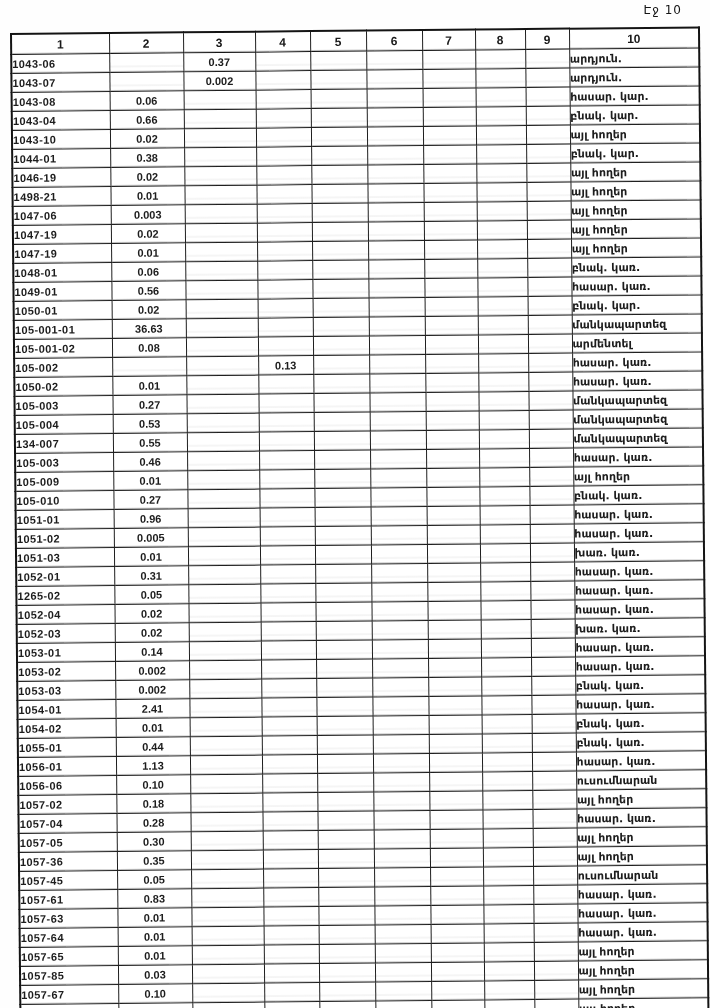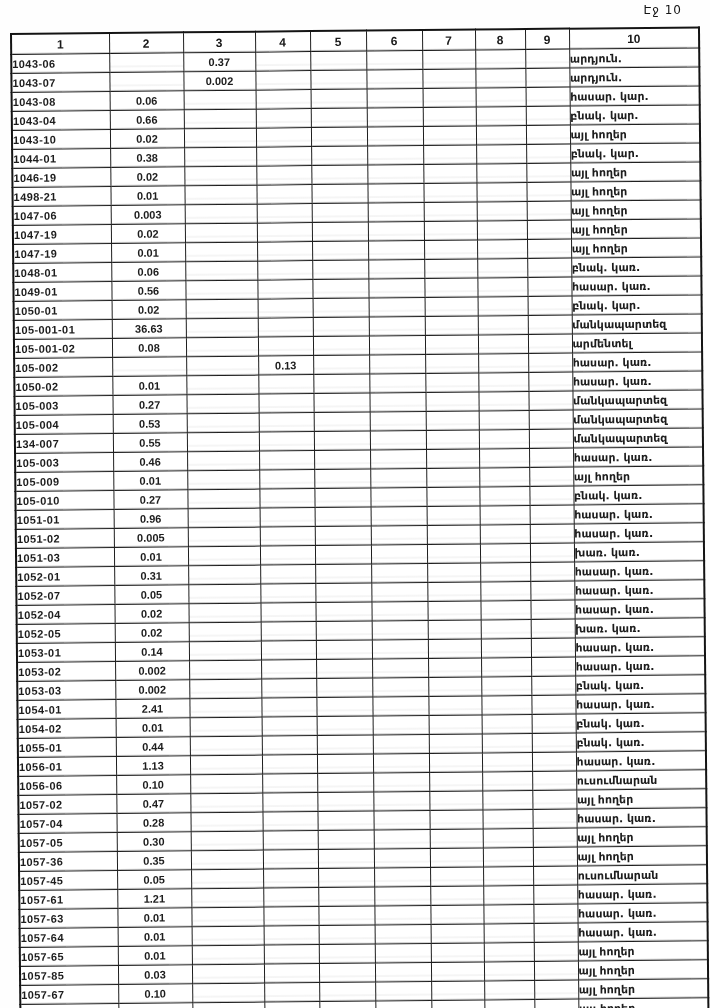--- a/index.html
+++ b/index.html
@@ -459,21 +459,21 @@
             <td class="val empty"></td>
             <td class="val empty"></td>
             <td class="val empty"></td>
             <td class="val empty"></td>
             <td class="val empty"></td>
             <td class="val empty"></td>
             <td class="val empty"></td>
             <td class="land">հասար. կառ.</td>
           </tr>
           <tr>
-            <td class="code">1052-07</td>
+            <td class="code">1265-02</td>
             <td class="val">0.05</td>
             <td class="val empty"></td>
             <td class="val empty"></td>
             <td class="val empty"></td>
             <td class="val empty"></td>
             <td class="val empty"></td>
             <td class="val empty"></td>
             <td class="val empty"></td>
             <td class="land">հասար. կառ.</td>
           </tr>
@@ -483,21 +483,21 @@
             <td class="val empty"></td>
             <td class="val empty"></td>
             <td class="val empty"></td>
             <td class="val empty"></td>
             <td class="val empty"></td>
             <td class="val empty"></td>
             <td class="val empty"></td>
             <td class="land">հասար. կառ.</td>
           </tr>
           <tr>
-            <td class="code">1052-05</td>
+            <td class="code">1052-03</td>
             <td class="val">0.02</td>
             <td class="val empty"></td>
             <td class="val empty"></td>
             <td class="val empty"></td>
             <td class="val empty"></td>
             <td class="val empty"></td>
             <td class="val empty"></td>
             <td class="val empty"></td>
             <td class="land">խառ. կառ.</td>
           </tr>
@@ -592,21 +592,21 @@
             <td class="val empty"></td>
             <td class="val empty"></td>
             <td class="val empty"></td>
             <td class="val empty"></td>
             <td class="val empty"></td>
             <td class="val empty"></td>
             <td class="land">ուսումնարան</td>
           </tr>
           <tr>
             <td class="code">1057-02</td>
-            <td class="val">0.47</td>
+            <td class="val">0.18</td>
             <td class="val empty"></td>
             <td class="val empty"></td>
             <td class="val empty"></td>
             <td class="val empty"></td>
             <td class="val empty"></td>
             <td class="val empty"></td>
             <td class="val empty"></td>
             <td class="land">այլ հողեր</td>
           </tr>
           <tr>
@@ -652,21 +652,21 @@
             <td class="val empty"></td>
             <td class="val empty"></td>
             <td class="val empty"></td>
             <td class="val empty"></td>
             <td class="val empty"></td>
             <td class="val empty"></td>
             <td class="land">ուսումնարան</td>
           </tr>
           <tr>
             <td class="code">1057-61</td>
-            <td class="val">1.21</td>
+            <td class="val">0.83</td>
             <td class="val empty"></td>
             <td class="val empty"></td>
             <td class="val empty"></td>
             <td class="val empty"></td>
             <td class="val empty"></td>
             <td class="val empty"></td>
             <td class="val empty"></td>
             <td class="land">հասար. կառ.</td>
           </tr>
           <tr>

